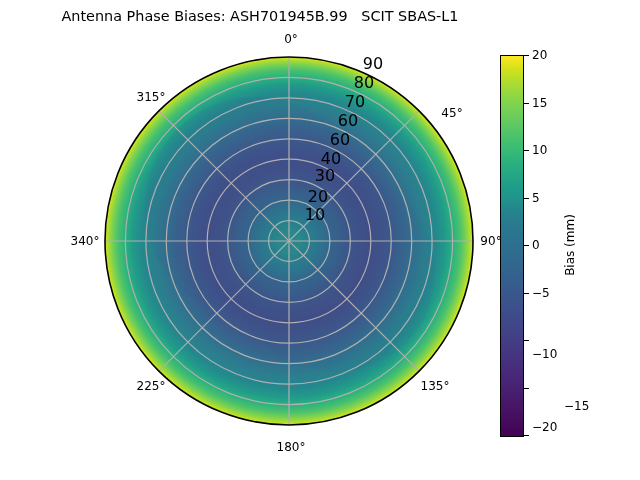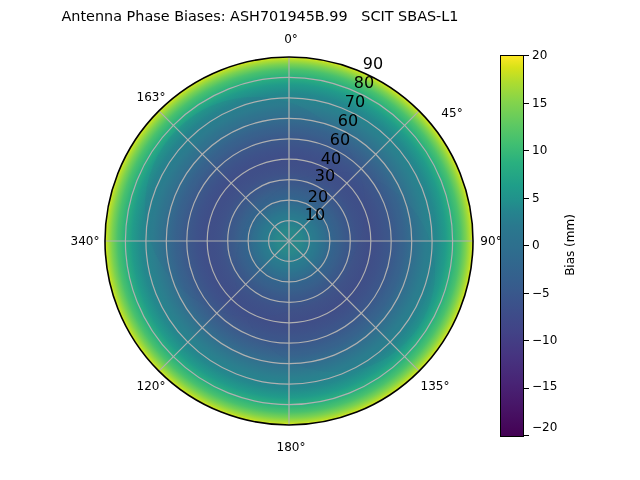--- a/index.html
+++ b/index.html
@@ -191,23 +191,23 @@
       <circle cx="184" cy="184" r="184" fill="none" stroke="#000000" stroke-width="1.6"></circle>
     </svg>
   </div>
 
   <div id="theta-labels">
       <div class="theta-label" style="left: 291px; top: 39px;">0°</div>
       <div class="theta-label" style="left: 452px; top: 97px; margin-top: 16px;">45°</div>
       <div class="theta-label" style="left: 491px; top: 241px;">90°</div>
       <div class="theta-label" style="left: 435px; top: 386px;">135°</div>
       <div class="theta-label" style="left: 291px; top: 447px;">180°</div>
-      <div class="theta-label" style="left: 151px; top: 386px;">120°</div>
+      <div class="theta-label" style="left: 151px; top: 386px;">225°</div>
       <div class="theta-label" style="left: 85px; top: 241px;">340°</div>
-      <div class="theta-label" style="left: 151px; top: 97px;">163°</div>
+      <div class="theta-label" style="left: 151px; top: 97px;">315°</div>
     </div>
 
   <div id="r-labels">
       <div class="r-label" style="left: 315px; top: 214px;">10</div>
       <div class="r-label" style="left: 318px; top: 196px;">20</div>
       <div class="r-label" style="left: 325px; top: 175px;">30</div>
       <div class="r-label" style="left: 331px; top: 158px;">40</div>
       <div class="r-label" style="left: 340px; top: 139px;">60</div>
       <div class="r-label" style="left: 348px; top: 120px;">60</div>
       <div class="r-label" style="left: 355px; top: 101px;">70</div>
@@ -224,22 +224,22 @@
         <div class="cb-tick-label" style="top: 47.5px;">15</div>
         <div class="cb-tick" style="top: 95px;"></div>
         <div class="cb-tick-label" style="top: 95px;">10</div>
         <div class="cb-tick" style="top: 142.5px;"></div>
         <div class="cb-tick-label" style="top: 142.5px;">5</div>
         <div class="cb-tick" style="top: 190px;"></div>
         <div class="cb-tick-label" style="top: 190px;">0</div>
         <div class="cb-tick" style="top: 237.5px;"></div>
         <div class="cb-tick-label" style="top: 237.5px;">−5</div>
         <div class="cb-tick" style="top: 285px;"></div>
-        <div class="cb-tick-label" style="top: 285px; text-align: center;">−10</div>
+        <div class="cb-tick-label" style="top: 299px; text-align: center;">−10</div>
         <div class="cb-tick" style="top: 332.5px;"></div>
-        <div class="cb-tick-label" style="top: 331px;">−15</div>
+        <div class="cb-tick-label" style="top: 351px; margin-left: 32px;">−15</div>
         <div class="cb-tick" style="top: 380px;"></div>
         <div class="cb-tick-label" style="top: 372px;">−20</div>
       </div>
   </div>
   <div id="colorbar-axis-label">Bias (mm)</div>
 
 </div>
 
 </body></html>

